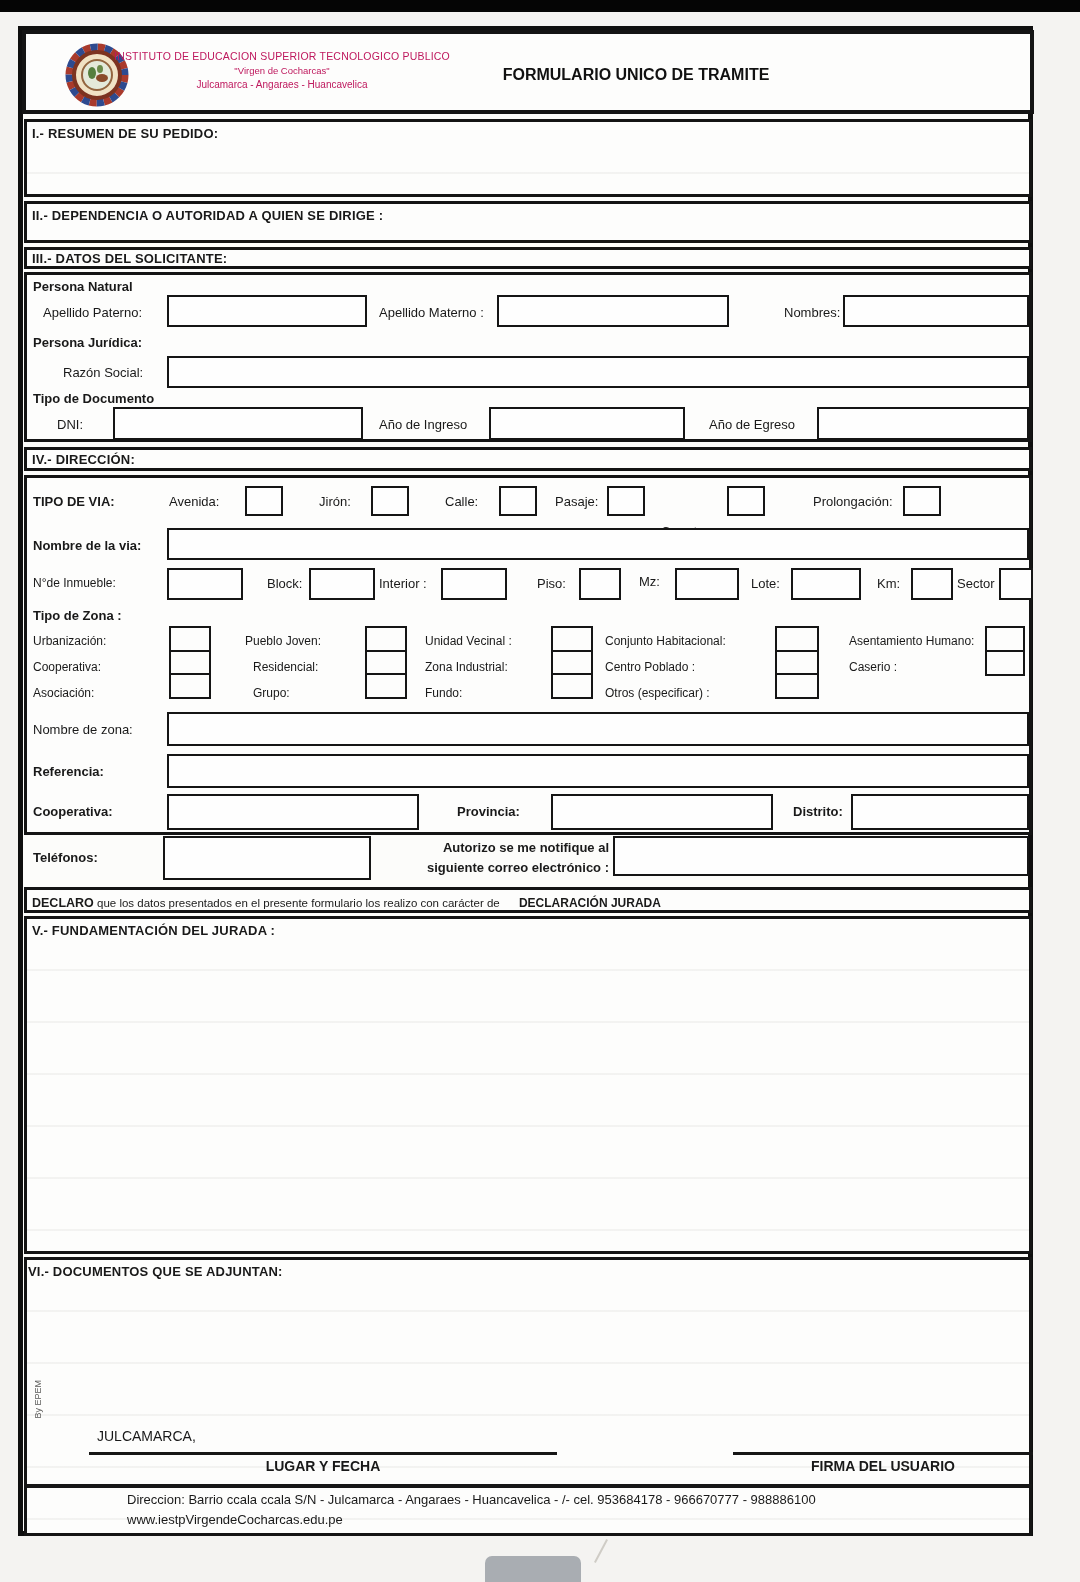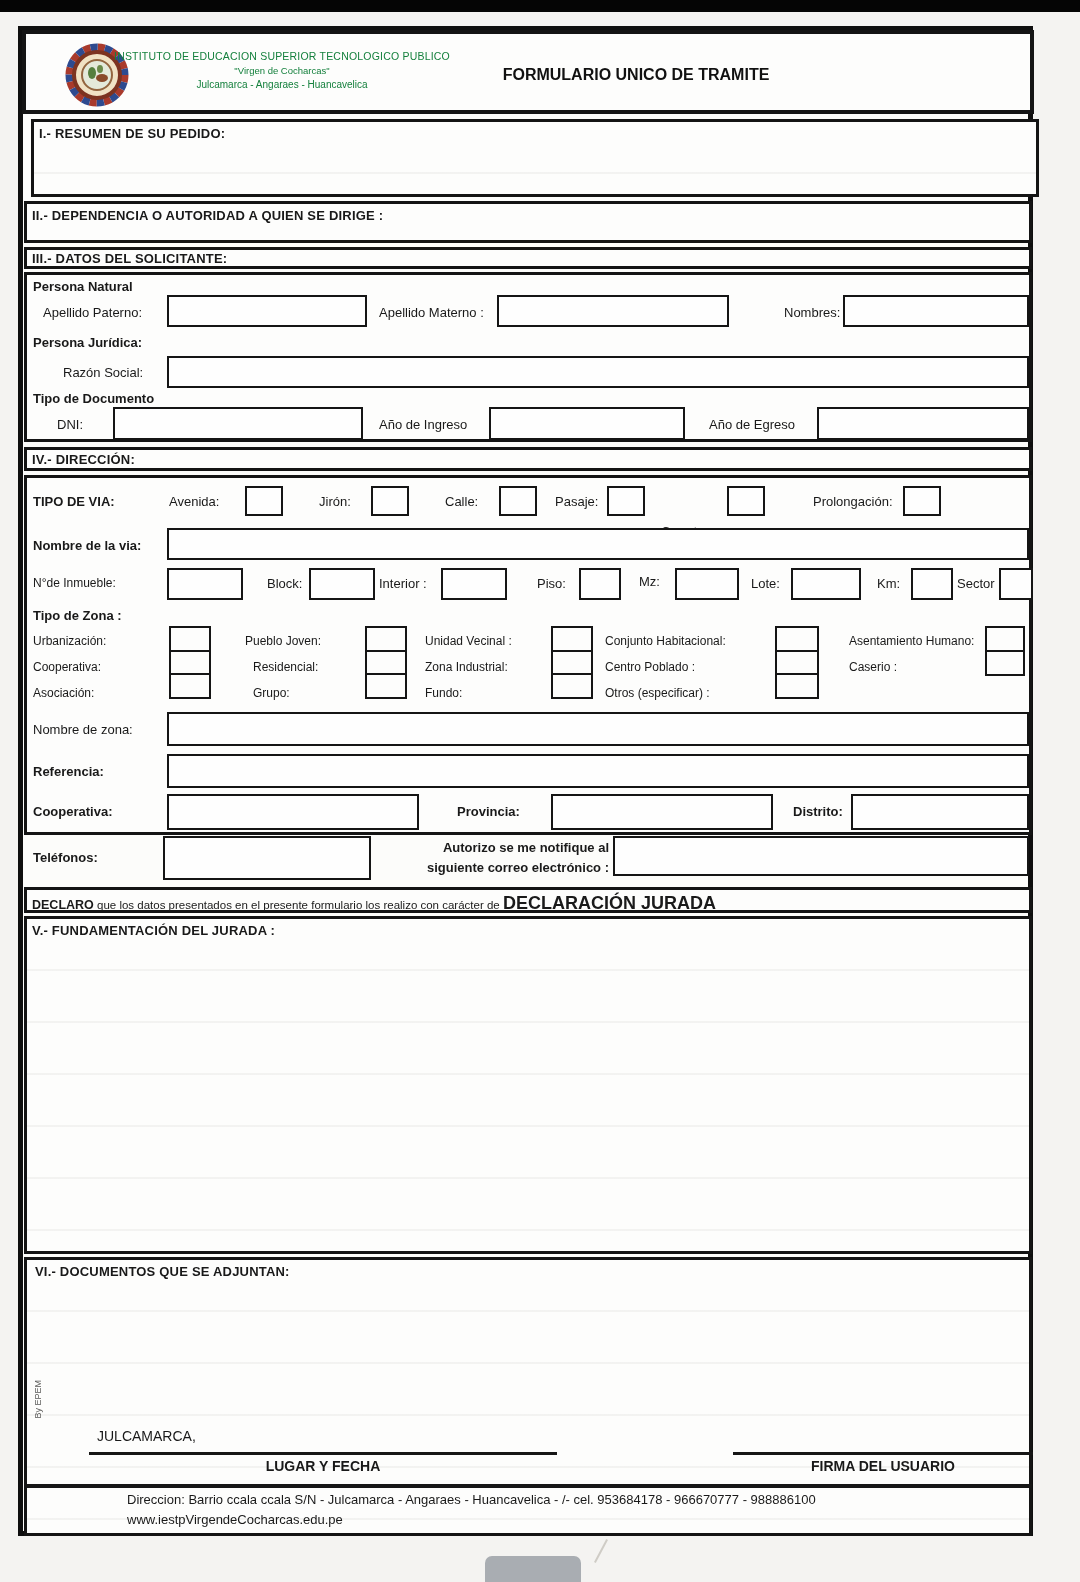--- a/index.html
+++ b/index.html
@@ -12,21 +12,21 @@
   .hd{font-weight:bold;font-size:14.5px;letter-spacing:.2px;}
   .lbl{position:absolute;font-size:13px;white-space:nowrap;color:#191919;}
   .sm{font-size:12px;}
   .b{font-weight:bold;}
   .ibox{position:absolute;border:2.5px solid #151515;background:#fefefe;box-sizing:border-box;}
   .cbstack{position:absolute;}
   .cb{width:100%;height:26px;border:2.5px solid #151515;background:#fdfdfc;box-sizing:border-box;margin-top:-2.5px;}
   .cb:first-child{margin-top:0;}
   .hline{position:absolute;border-top:3px solid #161616;}
   .ctr{text-align:center;}
-  .instblock{position:absolute;left:88px;top:16px;width:336px;text-align:center;color:#15803d;}
+  .instblock{position:absolute;left:88px;top:16px;width:336px;text-align:center;color:#be185d;}
   .inst1{font-size:10.5px;letter-spacing:.2px;}
   .inst2{font-size:9.5px;margin-top:3px;}
   .inst3{font-size:10px;margin-top:3px;}
   .ftitle{position:absolute;left:430px;top:32px;width:360px;text-align:center;font-weight:bold;font-size:16px;color:#111;}
   .declinel{font-size:11.5px;}
   .byepem{position:absolute;left:6px;top:120px;font-size:9px;color:#5a5a58;writing-mode:vertical-rl;transform:rotate(180deg);}
   .artifact{position:absolute;left:485px;top:1556px;width:96px;height:26px;background:#a9adb2;border-radius:7px 7px 0 0;}
   .scratch{position:absolute;left:600px;top:1538px;width:2px;height:26px;background:#cfccc6;transform:rotate(28deg);}
 </style>
 </head>
@@ -47,21 +47,21 @@
       <ellipse cx="38" cy="29" rx="3" ry="4" fill="#6b8a4a"></ellipse>
     </svg>
     <div class="instblock">
       <div class="inst1">INSTITUTO DE EDUCACION SUPERIOR TECNOLOGICO PUBLICO</div>
       <div class="inst2">"Virgen de Cocharcas"</div>
       <div class="inst3">Julcamarca - Angaraes - Huancavelica</div>
     </div>
     <div class="ftitle">FORMULARIO UNICO DE TRAMITE</div>
   </div>
 
-  <div class="sec ruled" style="left:31px;top:119px;width:1008px;height:78px;">
+  <div class="sec ruled" style="left:24px;top:119px;width:1008px;height:78px;">
     <div class="lbl hd" style="left:5px;top:4px;">I.- RESUMEN DE SU PEDIDO:</div>
     <div style="position:absolute;left:5px;top:26px;width:990px;height:46px;"></div>
   </div>
 
   <div class="sec" style="left:24px;top:201px;width:1008px;height:42px;">
     <div class="lbl hd" style="left:5px;top:4px;">II.- DEPENDENCIA O AUTORIDAD A QUIEN SE DIRIGE :</div>
     <div style="position:absolute;left:5px;top:22px;width:990px;height:14px;"></div>
   </div>
 
   <div class="sec" style="left:24px;top:247px;width:1008px;height:22px;">
@@ -184,31 +184,31 @@
     <div class="ibox" style="left:136px;top:358px;width:208px;height:44px;"></div>
     <div style="position:absolute;left:360px;top:360px;width:222px;text-align:right;font-weight:bold;font-size:13px;line-height:20px;">
       <div>Autorizo se me notifique al</div>
       <div>siguiente correo electrónico :</div>
     </div>
     <div class="ibox" style="left:586px;top:358px;width:416px;height:40px;"></div>
   </div>
 
   <div class="sec" style="left:24px;top:887px;width:1008px;height:26px;">
     <div style="position:absolute;left:5px;top:3px;white-space:nowrap;">
-      <span class="b declinel" style="font-size:12.5px;">DECLARO</span><span class="declinel"> que los datos presentados en el presente formulario los realizo con carácter de </span><span class="b" style="font-size:18px;">DECLARACIÓN JURADA</span>
+      <span class="b declinel" style="font-size:12.5px;">DECLARO</span><span class="declinel"> que los datos presentados en el presente formulario los realizo con carácter de </span><span class="b" style="font-size:12px;margin-left:16px;">DECLARACIÓN JURADA</span>
     </div>
   </div>
 
   <div class="sec ruled" style="left:24px;top:916px;width:1008px;height:338px;">
     <div class="lbl hd" style="left:5px;top:4px;">V.- FUNDAMENTACIÓN DEL JURADA :</div>
     <div style="position:absolute;left:5px;top:28px;width:992px;height:300px;"></div>
   </div>
 
   <div class="sec ruled" style="left:24px;top:1257px;width:1008px;height:279px;">
-    <div class="lbl hd" style="left:8px;top:4px;">VI.- DOCUMENTOS QUE SE ADJUNTAN:</div>
+    <div class="lbl hd" style="left:1px;top:4px;">VI.- DOCUMENTOS QUE SE ADJUNTAN:</div>
     <div style="position:absolute;left:5px;top:28px;width:992px;height:120px;"></div>
 
     <div class="byepem">By EPEM</div>
 
     <div class="lbl" style="left:70px;top:168px;font-size:14px;">JULCAMARCA,</div>
     <div class="hline" style="left:62px;top:192px;width:468px;"></div>
     <div class="lbl b ctr" style="left:62px;top:198px;width:468px;font-size:14px;">LUGAR Y FECHA</div>
     <div class="hline" style="left:706px;top:192px;width:300px;"></div>
     <div class="lbl b ctr" style="left:706px;top:198px;width:300px;font-size:14px;">FIRMA DEL USUARIO</div>
 

